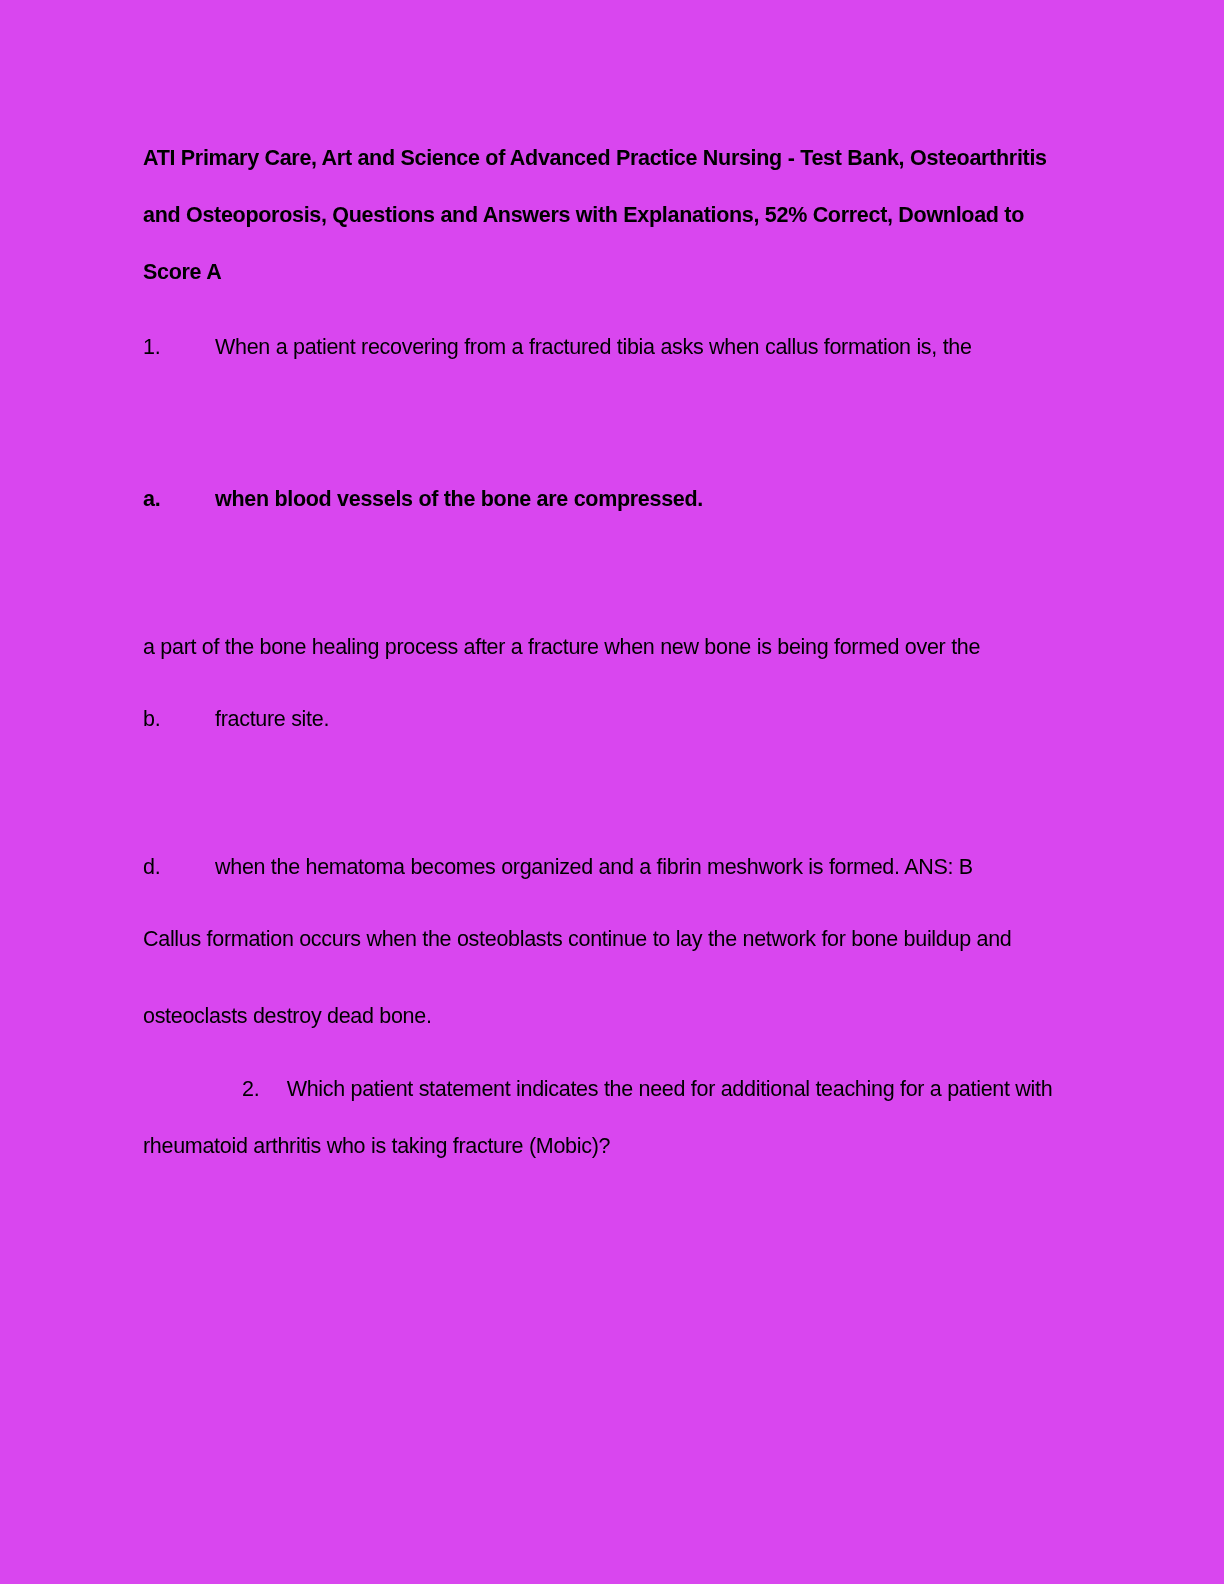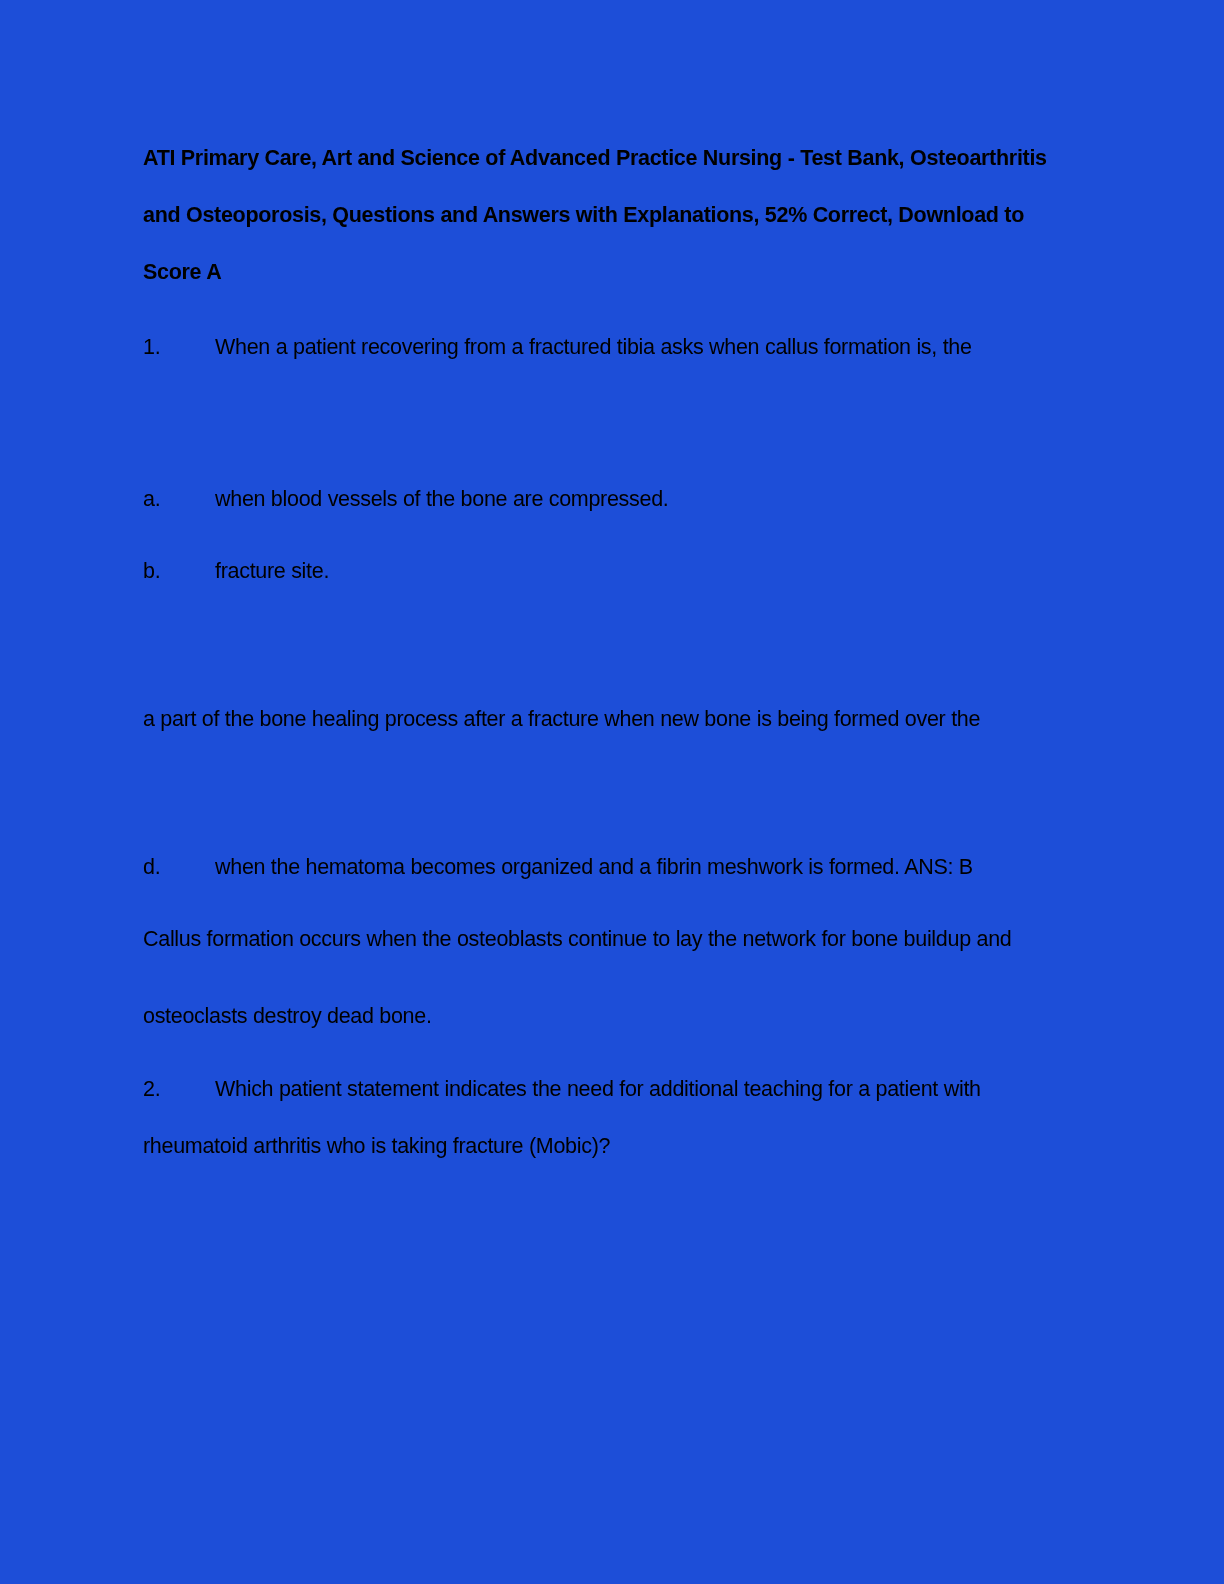--- a/index.html
+++ b/index.html
@@ -4,21 +4,21 @@
 <style>
   html, body {
     margin: 0;
     padding: 0;
     background: #ffffff;
   }
   .page {
     position: relative;
     width: 1224px;
     height: 1584px;
-    background: #1d4ed8;
+    background: #d946ef;
     overflow: hidden;
     font-family: "Liberation Sans", "DejaVu Sans", sans-serif;
     color: #000000;
   }
   .content {
     position: absolute;
     top: 130px;
     left: 143px;
     right: 100px;
   }
@@ -29,50 +29,50 @@
     white-space: nowrap;
     letter-spacing: -0.3px;
     color: #000000;
   }
   .bold { font-weight: bold; }
   .lbl {
     display: inline-block;
     width: 72px;
   }
   .mt-18 { margin-top: 18px; }
-  .mt-95 { margin-top: 95px; }
+  .mt-95 { margin-top: 95px; font-weight: bold; }
   .mt-91 { margin-top: 91px; }
   .mt-15 { margin-top: 15px; }
   .mt-23 { margin-top: 23px; }
   .mt-20 { margin-top: 20px; }
-  .mt-16 { margin-top: 16px; }
+  .mt-16 { margin-top: 16px; text-align: center; }
 </style>
 </head>
 <body>
 
 <div class="page">
   <div class="content">
 
     <div class="line bold">ATI Primary Care, Art and Science of Advanced Practice Nursing - Test Bank, Osteoarthritis</div>
     <div class="line bold">and Osteoporosis, Questions and Answers with Explanations, 52% Correct, Download to</div>
     <div class="line bold">Score A</div>
 
     <div class="line mt-18">
       <span class="lbl">1.</span><span>When a patient recovering from a fractured tibia asks when callus formation is, the</span>
     </div>
 
     <div class="line mt-95">
       <span class="lbl">a.</span><span>when blood vessels of the bone are compressed.</span>
     </div>
 
+    <div class="line mt-91">a part of the bone healing process after a fracture when new bone is being formed over the</div>
+
     <div class="line mt-15">
       <span class="lbl">b.</span><span>fracture site.</span>
     </div>
-
-    <div class="line mt-91">a part of the bone healing process after a fracture when new bone is being formed over the</div>
 
 
     <div class="line mt-91">
       <span class="lbl">d.</span><span>when the hematoma becomes organized and a fibrin meshwork is formed. ANS: B</span>
     </div>
 
     <div class="line mt-15">Callus formation occurs when the osteoblasts continue to lay the network for bone buildup and</div>
     <div class="line mt-20">osteoclasts destroy dead bone.</div>
 
     <div class="line mt-16">

